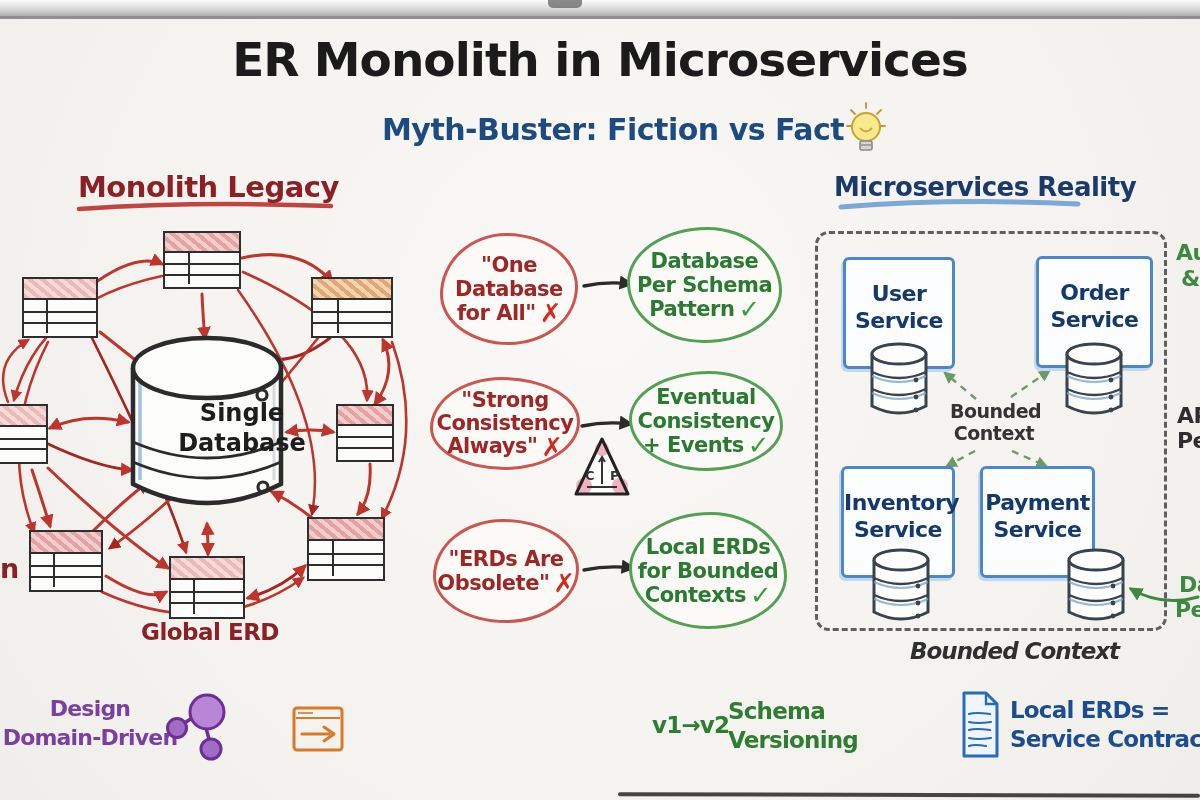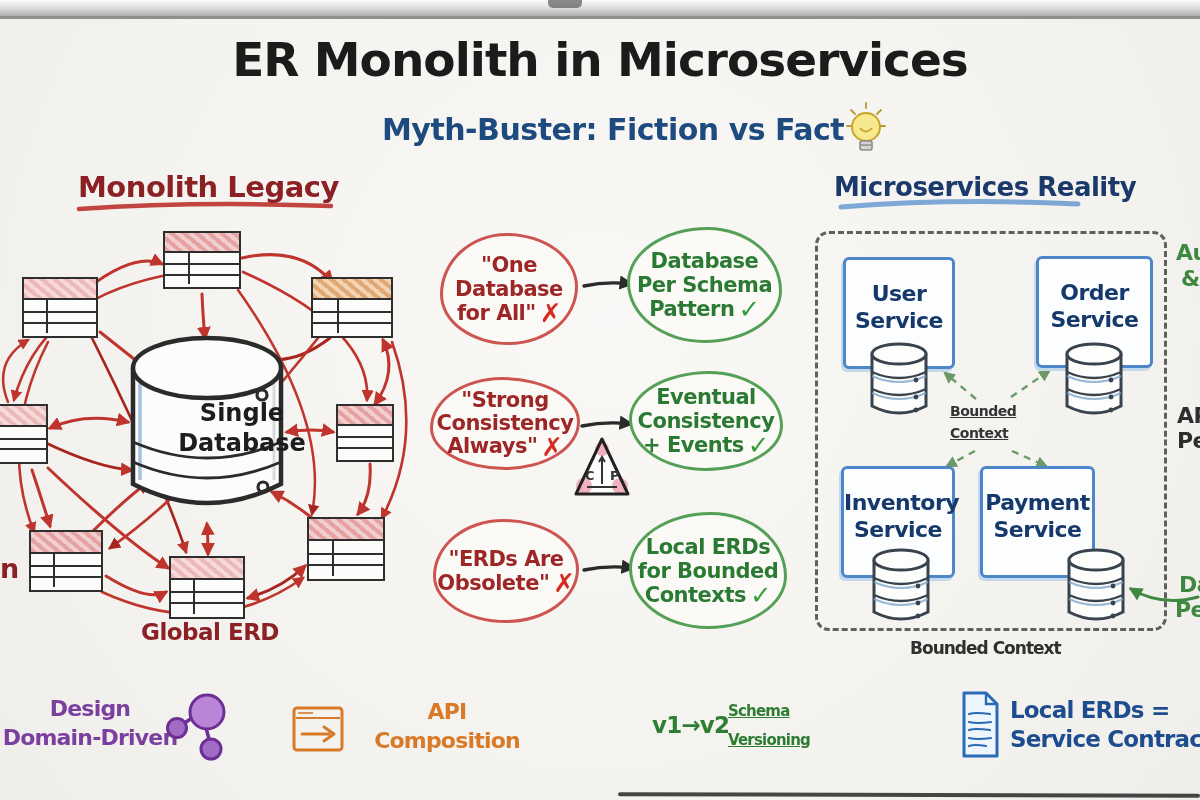--- a/index.html
+++ b/index.html
@@ -43,31 +43,31 @@
   .oval.red{border:3.5px solid #cd5550;color:#9d2727;}
   .oval.green{border:3.5px solid #55a057;color:#2b7a33;border-radius:52% 48% 50% 50% / 48% 55% 45% 52%;}
   .oline{display:flex;align-items:center;justify-content:center;gap:4px;}
   .xmark{color:#d42a1f;font-size:26px;line-height:22px;}
   .check{color:#359e3c;font-size:26px;line-height:22px;}
   
   .bounded-box{left:815px;top:231px;width:352px;height:400px;border:3px dashed #5f5f5f;border-radius:14px;box-sizing:border-box;}
   .svcbox{border:3px solid #4b87c9;border-radius:6px;background:#fcfdff;color:#16396b;text-align:center;
     font-size:22px;letter-spacing:-.5px;line-height:27px;box-sizing:border-box;padding-top:20px;
     box-shadow:-2px 3px 0 #c4d8ec;}
-  .center-label{left:950px;top:400px;width:88px;font-size:14px;letter-spacing:-.5px;line-height:22px;color:#333;text-decoration:underline;}
-  .bottom-caption{left:910px;top:638px;font-size:17px;letter-spacing:-1px;color:#2f2f2f;}
+  .center-label{left:950px;top:400px;width:88px;text-align:center;font-size:19px;letter-spacing:-.5px;line-height:22px;color:#333;}
+  .bottom-caption{left:910px;top:638px;font-size:23px;letter-spacing:-1px;color:#2f2f2f;font-style:italic;}
   .frag{font-size:22px;letter-spacing:-.5px;}
   .frag.green{color:#3f8840;}
   .frag.dark{color:#2e2e2e;}
   
   .lgd{letter-spacing:-.8px;}
   .lgd-ddd{left:0px;top:694px;width:180px;text-align:center;font-size:22px;line-height:29px;color:#7b3fa0;}
   .lgd-api{left:352px;top:697px;width:190px;text-align:center;font-size:22px;line-height:29px;color:#d97a28;}
   .lgd-schema-prefix{left:652px;top:712px;font-size:23px;color:#2e7d32;text-align:center;}
-  .lgd-schema{left:728px;top:697px;font-size:15px;line-height:29px;color:#2e7d32;text-decoration:underline;}
+  .lgd-schema{left:728px;top:697px;font-size:23px;line-height:29px;color:#2e7d32;}
   .lgd-contract{left:1010px;top:696px;font-size:23px;line-height:29px;color:#1d4d8f;white-space:nowrap;}
   svg{display:block;}
   .overlay{left:0;top:0;pointer-events:none;}
 </style>
 </head>
 <body>
 
 <div class="abs frame-top"></div>
 <div class="abs frame-clip"></div>
 <div class="abs frame-bottom"></div>
@@ -390,21 +390,20 @@
   <circle cx="49" cy="61" r="10" fill="#a06cc4" stroke="#6d2f96" stroke-width="3"></circle>
 </svg>
 
 <svg class="abs" style="left:291px;top:703px;" width="56" height="52" viewBox="0 0 56 52">
   <rect x="3" y="5" width="48" height="42" rx="3" fill="none" stroke="#d97a28" stroke-width="3"></rect>
   <line x1="7" y1="10" x2="22" y2="10" stroke="#d97a28" stroke-width="1.6"></line>
   <line x1="5" y1="15" x2="49" y2="15" stroke="#d97a28" stroke-width="2"></line>
   <path d="M11,31 L38,31 M33,24 L43,31 L33,38" fill="none" stroke="#d97a28" stroke-width="3" stroke-linecap="round" stroke-linejoin="round"></path>
 </svg>
 <div class="abs lgd lgd-api">
-  <div>API Composition</div>
 </div>
 
 <div class="abs lgd lgd-schema-prefix nowrap">v1→v2</div>
 <div class="abs lgd lgd-schema">
   <div>Schema</div>
     <div>Versioning</div>
 </div>
 
 <svg class="abs" style="left:958px;top:690px;" width="44" height="70" viewBox="0 0 44 70">
   <path d="M6,3 L28,3 L39,14 L39,66 L6,66 Z" fill="#eef5fc" stroke="#2a6bb5" stroke-width="3" stroke-linejoin="round"></path>

